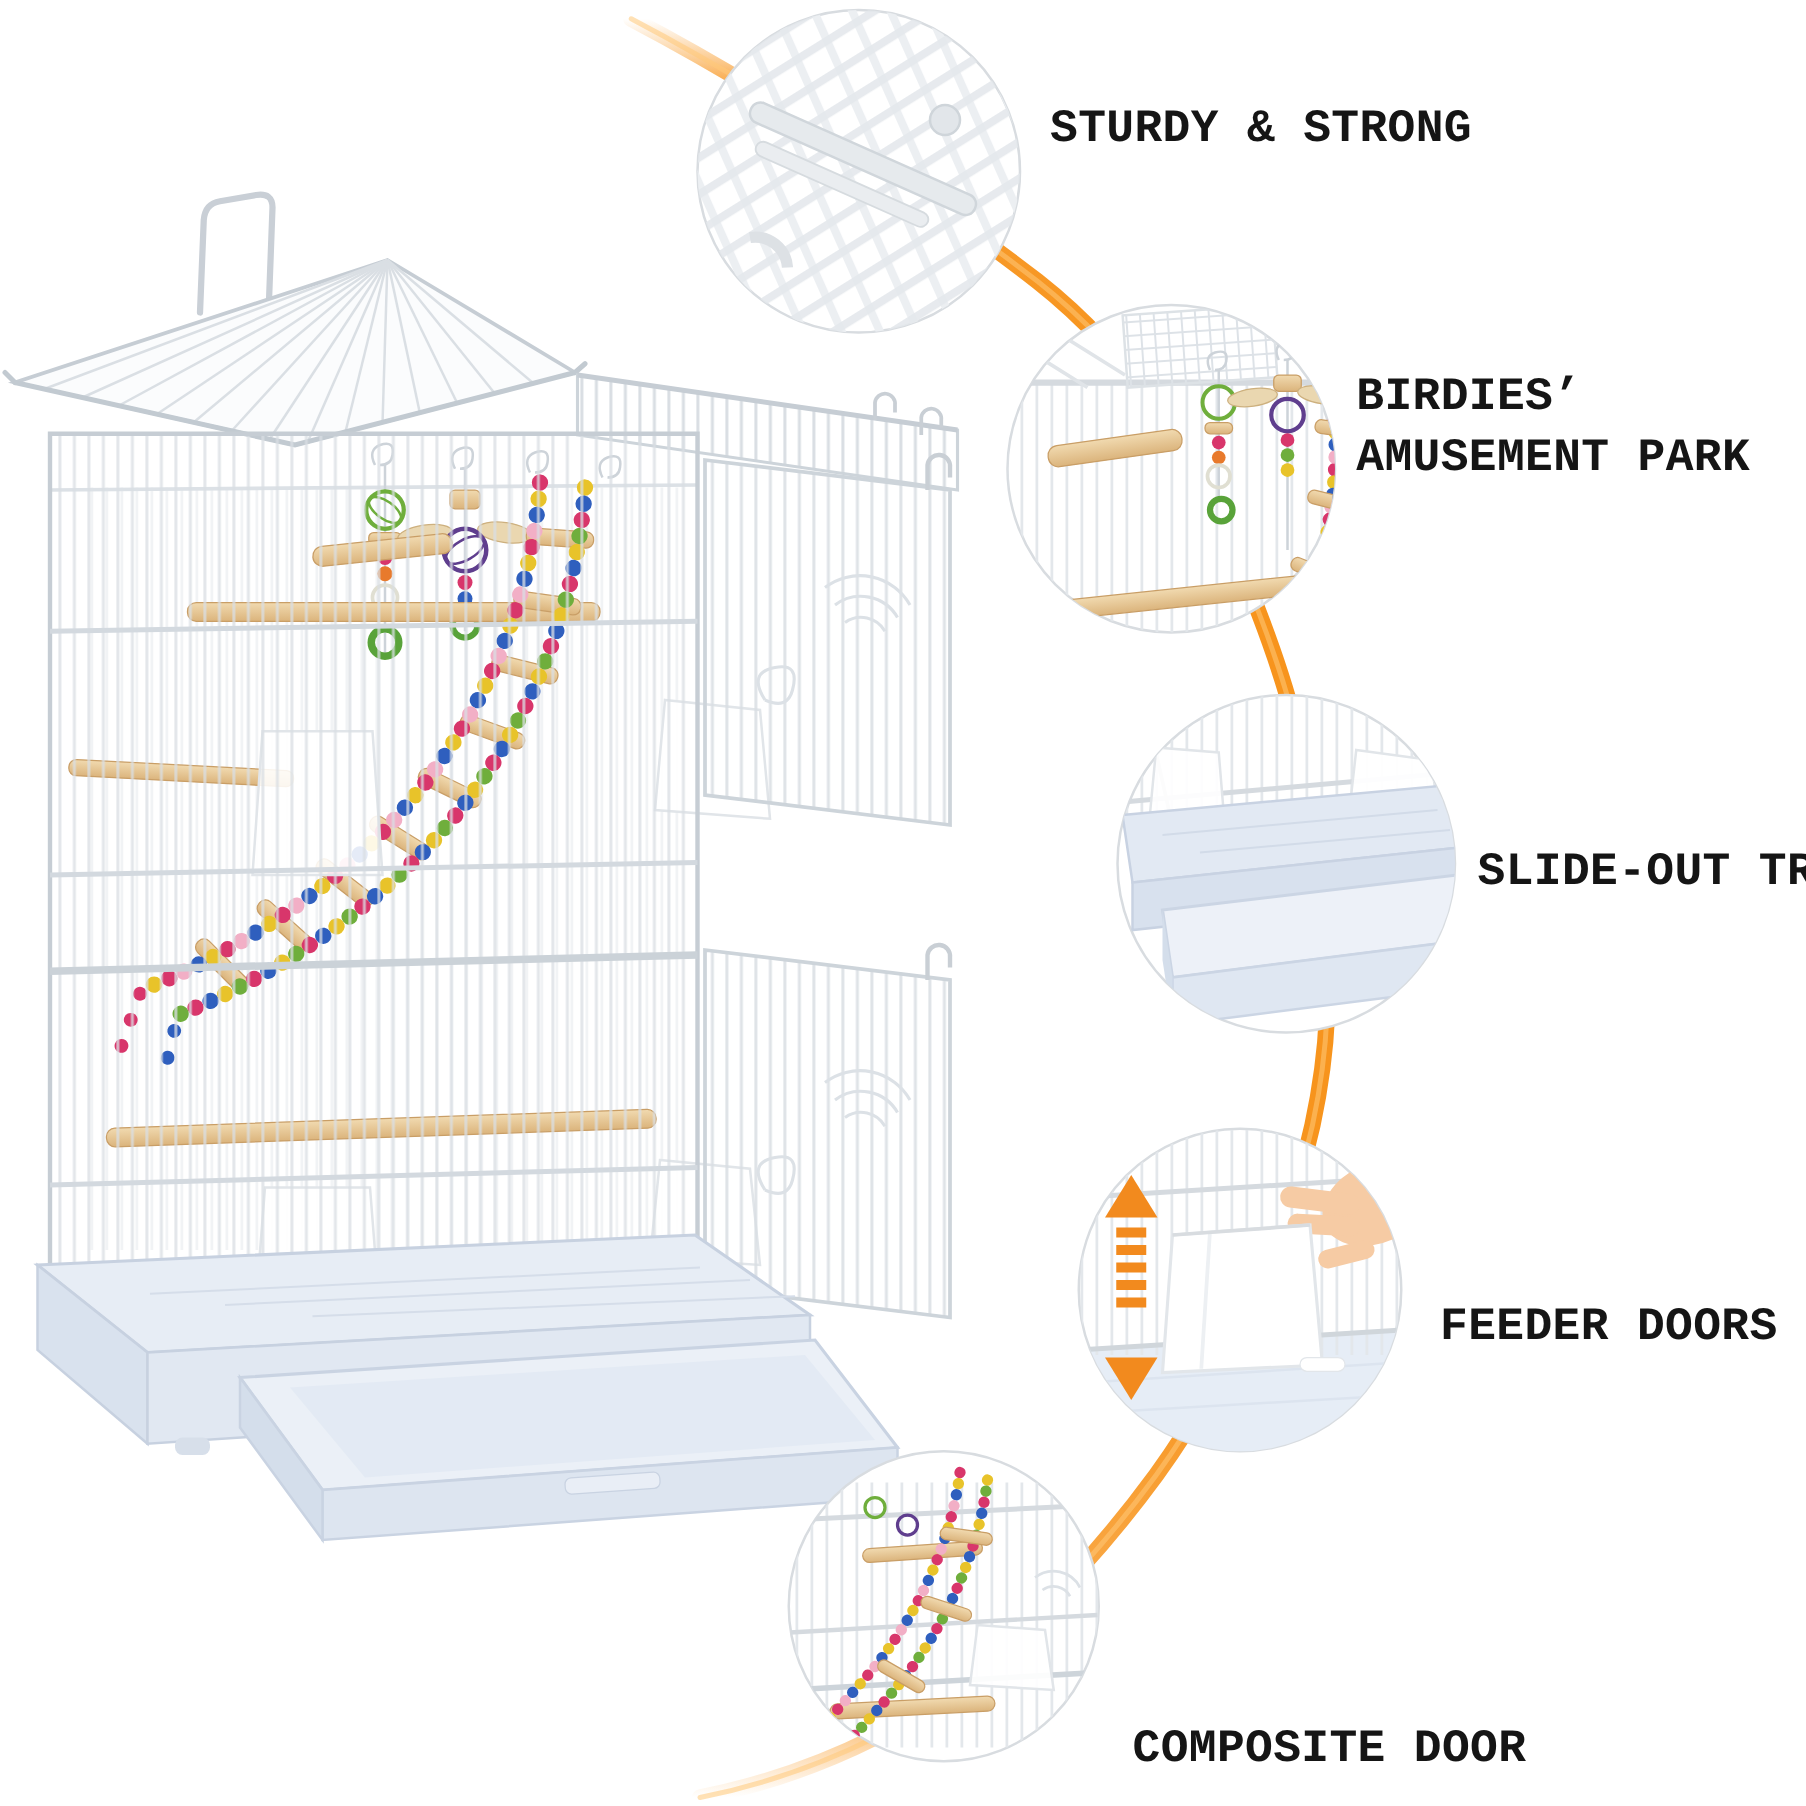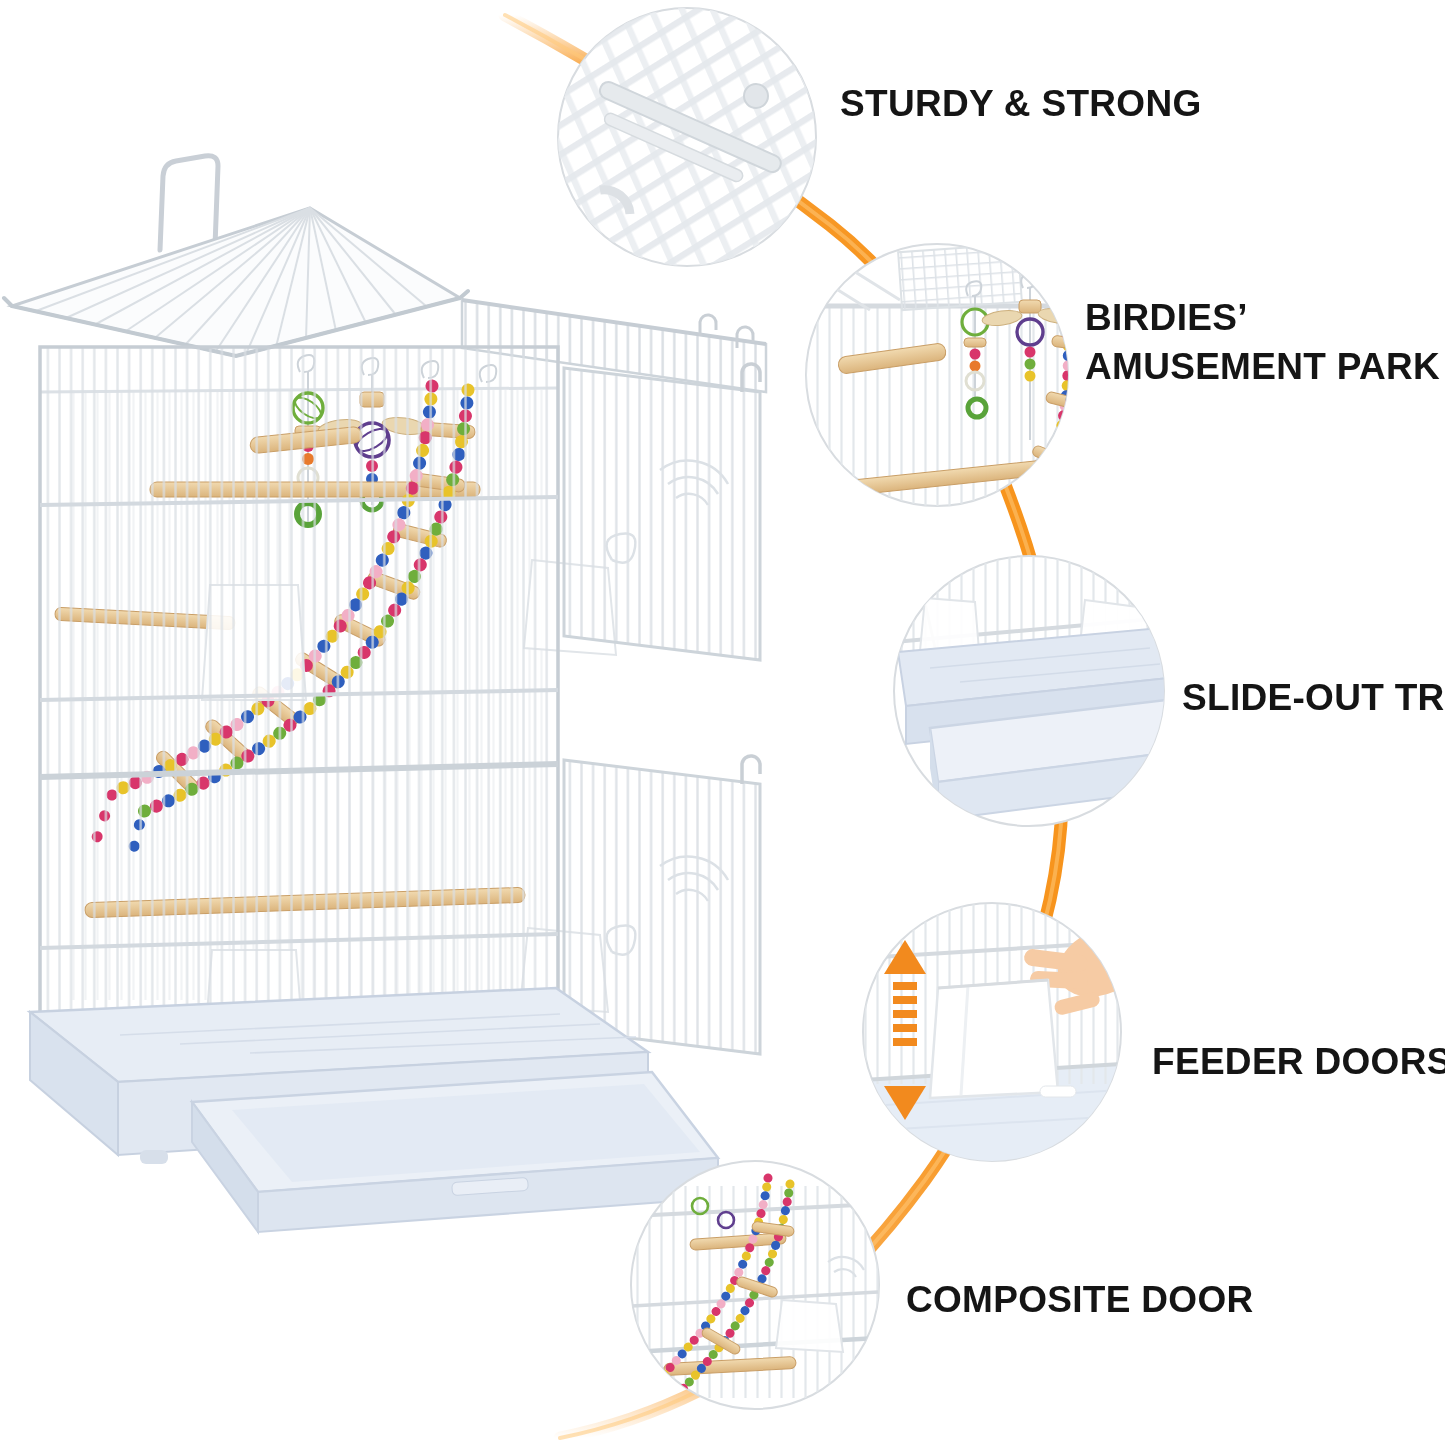--- a/index.html
+++ b/index.html
@@ -1,20 +1,20 @@
 <!DOCTYPE html>
 <html><head>
 <meta charset="utf-8">
 <style>
   html,body{margin:0;padding:0;background:#fff;}
   .stage{position:relative;width:1445px;height:1445px;background:#ffffff;overflow:hidden;
          font-family:"Liberation Sans", sans-serif;}
   .stage svg{position:absolute;left:0;top:0;}
   .callout-label{position:absolute;font-weight:600;font-size:37px;color:#151515;
-                 letter-spacing:.3px;white-space:nowrap;line-height:1.32;}
+                 letter-spacing:.3px;white-space:nowrap;line-height:1.32;font-family:Liberation Mono, monospace;}
   .callout-label.wrap{white-space:normal;width:370px;}
 </style>
 </head>
 <body>
 
 <div class="stage">
 
 <svg width="1445" height="1445" viewBox="0 0 1445 1445">
   <defs>
     <pattern id="bars" width="11.6" height="8" patternUnits="userSpaceOnUse">
@@ -373,15 +373,15 @@
 </svg>
 
 <div class="callout-label" style="left:840px;top:80px;">STURDY &amp; STRONG</div>
 
 <div class="callout-label wrap" style="left:1085px;top:294px;">BIRDIES’ AMUSEMENT PARK</div>
 
 <div class="callout-label" style="left:1182px;top:674px;">SLIDE-OUT TRAY</div>
 
 <div class="callout-label" style="left:1152px;top:1038px;">FEEDER DOORS</div>
 
-<div class="callout-label" style="left:906px;top:1276px;">COMPOSITE DOOR</div>
+<div class="callout-label" style="left:906px;top:1376px;">COMPOSITE DOOR</div>
 
 </div>
 
 </body></html>

